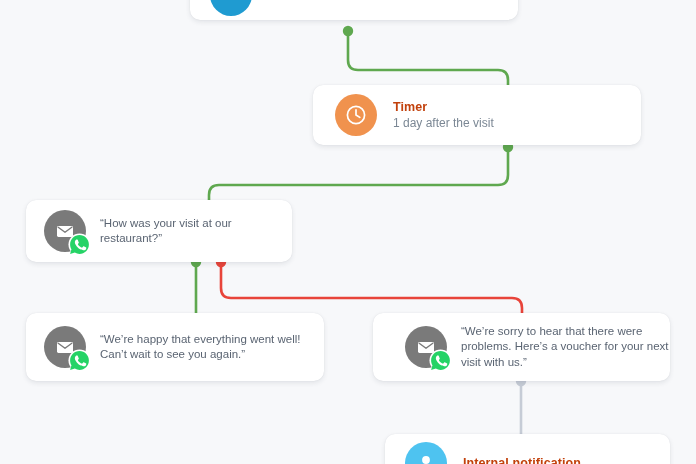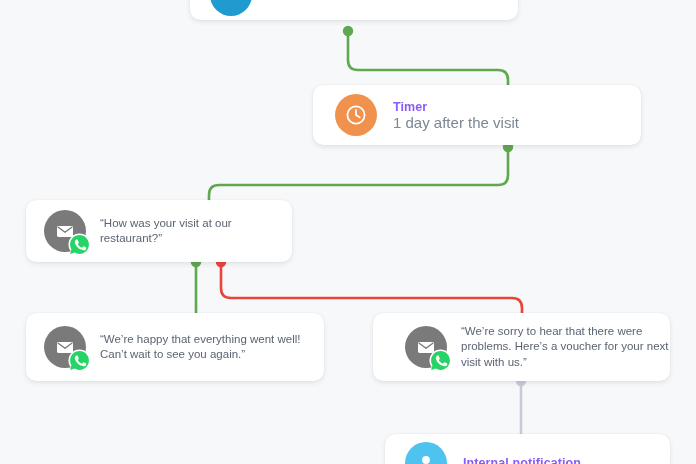--- a/index.html
+++ b/index.html
@@ -47,26 +47,26 @@
     justify-content: center;
   }
   .card-body {
     display: flex;
     flex-direction: column;
     justify-content: center;
   }
   .card-title {
     font-size: 12.5px;
     font-weight: bold;
-    color: #8b5cf6;
+    color: #c2410c;
     line-height: 16px;
     letter-spacing: 0.1px;
   }
   .card-sub {
-    font-size: 15px;
+    font-size: 12px;
     color: #7b8794;
     line-height: 16px;
   }
   .msg-text {
     font-size: 11.5px;
     color: #5a6472;
     line-height: 15.5px;
   }
   .wa-badge {
     position: absolute;

